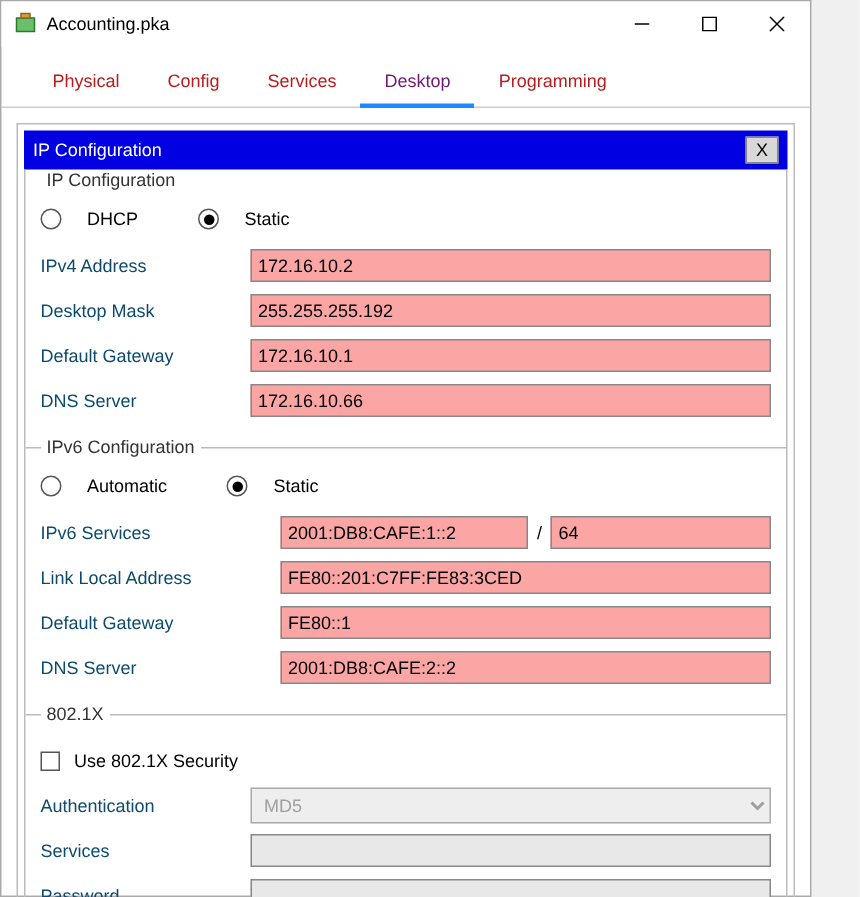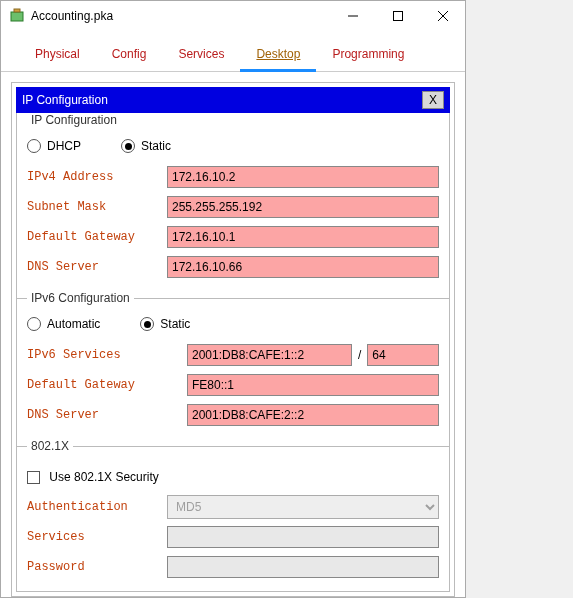--- a/index.html
+++ b/index.html
@@ -1,47 +1,47 @@
 <!DOCTYPE html>
 <html><head>
 <meta charset="utf-8">
 <style>
 * { box-sizing: border-box; margin: 0; padding: 0; font-family: "Segoe UI", Tahoma, sans-serif; font-size: 12px; }
 body { background: #f0f0f0; width: 573px; height: 598px; overflow: hidden; }
 
-.window { background: #fff; width: 466px; height: 598px; display: flex; flex-direction: column; border: 1px solid #aaa; }
+.window { background: #fff; width: 541px; height: 598px; display: flex; flex-direction: column; border: 1px solid #aaa; }
 
 .titlebar { height: 30px; display: flex; align-items: center; padding-left: 8px; background: #fff; }
 .titlebar .icon { width: 16px; height: 16px; margin-right: 6px; }
 .titlebar .title { flex: 1; font-size: 12px; }
 .titlebar .winbtn { width: 45px; height: 30px; display: flex; align-items: center; justify-content: center; }
 
 .tabbar { display: flex; padding: 6px 18px 0 18px; border-bottom: 1px solid #ccc; margin-top: 4px; gap: 0; }
 .tab { padding: 6px 16px 8px 16px; color: #b91c1c; cursor: default; font-size: 12px; }
-.tab.active { color: #a16207; border-bottom: 3px solid #1a8cff; margin-bottom: -1px; text-decoration: underline; }
+.tab.active { color: #701a75; border-bottom: 3px solid #1a8cff; margin-bottom: -1px; }
 
 .pane-wrap { flex: 1; padding: 10px 10px 0 10px; position: relative; }
 .pane { border: 1px solid #bbb; height: 100%; padding: 4px; overflow-y: auto; overflow-x: hidden; }
 .pane::-webkit-scrollbar { width: 16px; }
 .pane::-webkit-scrollbar-track { background: #f0f0f0; }
 .pane::-webkit-scrollbar-thumb { background: #c0c0c0; border: 1px solid #a0a0a0; }
 .pane::-webkit-scrollbar-button { background: #f0f0f0; height: 16px; border: 1px solid #c0c0c0; }
 
 .app-header { background: #0000e0; color: #fff; display: flex; align-items: center; padding: 4px 6px; font-size: 12px; }
 .app-header .t { flex: 1; }
 .app-header .x { background: #d8d8d8; color: #000; width: 22px; height: 18px; display: flex; align-items: center; justify-content: center; border: 1px solid #888; font-size: 12px; }
 
 .row { display: flex; align-items: center; min-height: 28px; margin-top: 2px; }
-.row .lbl { width: 140px; color: #c2410c; font-family: Liberation Mono, monospace; }
+.row .lbl { width: 140px; color: #0c4a6e; }
 .row input[type=text] { flex: 1; border: 1px solid #888; padding: 3px 4px; font-size: 12px; background: #fca5a5; }
 .row input[type=text][disabled] { background: #e8e8e8; color: #777; }
 .row .slash { padding: 0 6px; }
 .row .prefix { width: 60px; flex: none; }
 .radio-row { display: flex; gap: 40px; margin: 4px 0 10px 0; }
-.radio-opt { display: flex; align-items: center; gap: 6px; }
+.radio-opt { display: flex; align-items: center; gap: 17px; }
 .radio { width: 14px; height: 14px; border: 1px solid #555; border-radius: 50%; display: inline-flex; align-items: center; justify-content: center; }
 .radio.checked::after { content: ""; width: 7px; height: 7px; background: #000; border-radius: 50%; }
 .checkbox { width: 13px; height: 13px; border: 1px solid #555; display: inline-block; margin-right: 6px; vertical-align: middle; }
 select { flex: 1; border: 1px solid #888; padding: 3px 4px; background: #e8e8e8; color: #777; }
 
 fieldset.groupbox { border: 1px solid #bbb; padding: 8px 10px 10px 10px; margin-top: 6px; }
 fieldset.groupbox > legend { padding: 0 4px; color: #333; }
 .content-stack fieldset.groupbox:first-child { margin-top: 0; border-top: none; }
 .content-stack { border: 1px solid #bbb; border-top: none; }
 .content-stack fieldset.groupbox { border-left: none; border-right: none; border-bottom: none; margin-top: 0; }
@@ -106,21 +106,21 @@
             <label class="radio-opt">
               <span class="radio checked"></span>
               <span>Static</span>
             </label>
           </div>
           <div class="row">
               <span class="lbl">IPv4 Address</span>
               <input type="text" value="172.16.10.2" style="">
             </div>
           <div class="row">
-              <span class="lbl">Subnet Mask</span>
+              <span class="lbl">Desktop Mask</span>
               <input type="text" value="255.255.255.192" style="">
             </div>
           <div class="row">
               <span class="lbl">Default Gateway</span>
               <input type="text" value="172.16.10.1" style="">
             </div>
           <div class="row">
               <span class="lbl">DNS Server</span>
               <input type="text" value="172.16.10.66" style="">
             </div>
@@ -137,20 +137,24 @@
               <span class="radio checked"></span>
               <span>Static</span>
             </label>
           </div>
           <div class="row">
             <span class="lbl" style="width:160px">IPv6 Services</span>
             <input type="text" value="2001:DB8:CAFE:1::2" style="">
             <span class="slash">/</span>
             <input type="text" class="prefix" value="64" style="">
           </div>
+          <div class="row">
+              <span class="lbl" style="width:160px">Link Local Address</span>
+              <input type="text" value="FE80::201:C7FF:FE83:3CED" style="">
+            </div>
           <div class="row">
               <span class="lbl" style="width:160px">Default Gateway</span>
               <input type="text" value="FE80::1" style="">
             </div>
           <div class="row">
               <span class="lbl" style="width:160px">DNS Server</span>
               <input type="text" value="2001:DB8:CAFE:2::2" style="">
             </div>
         </fieldset>
 

